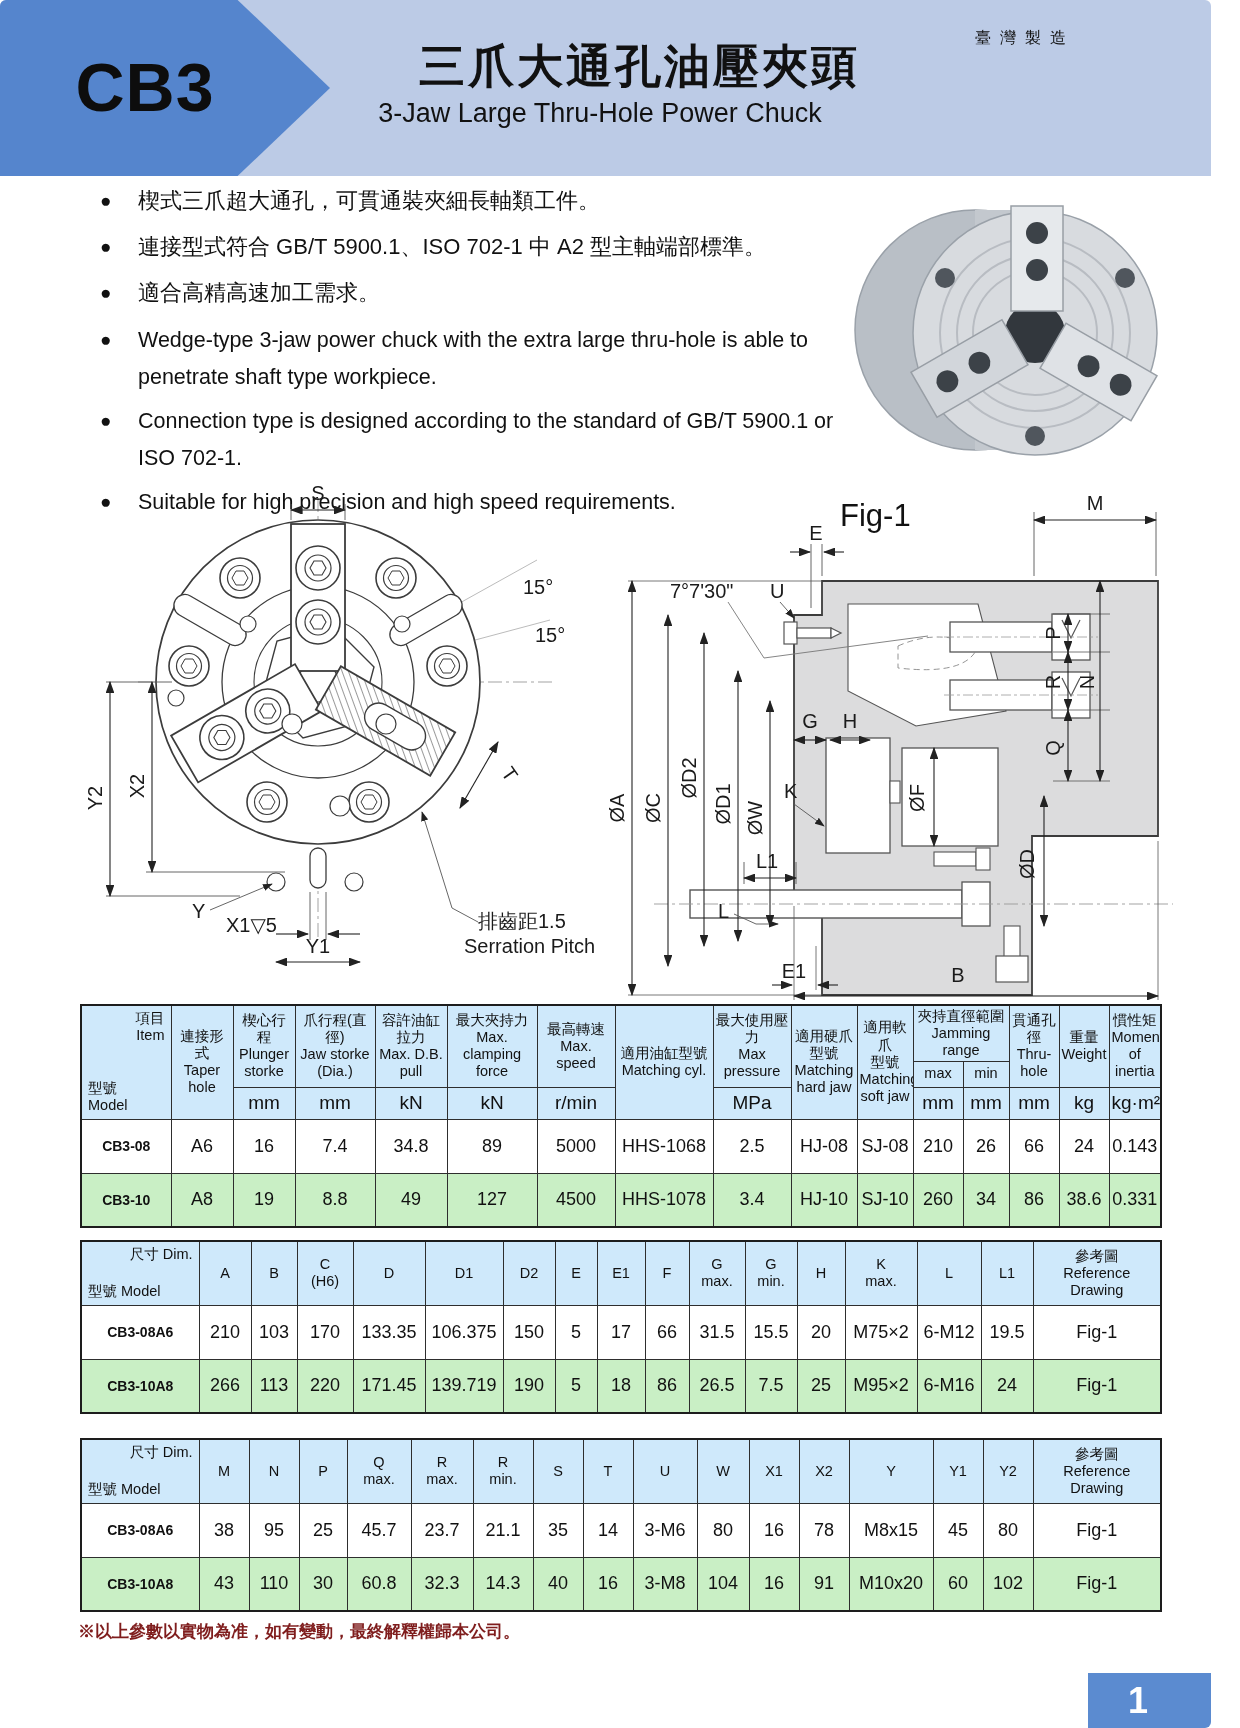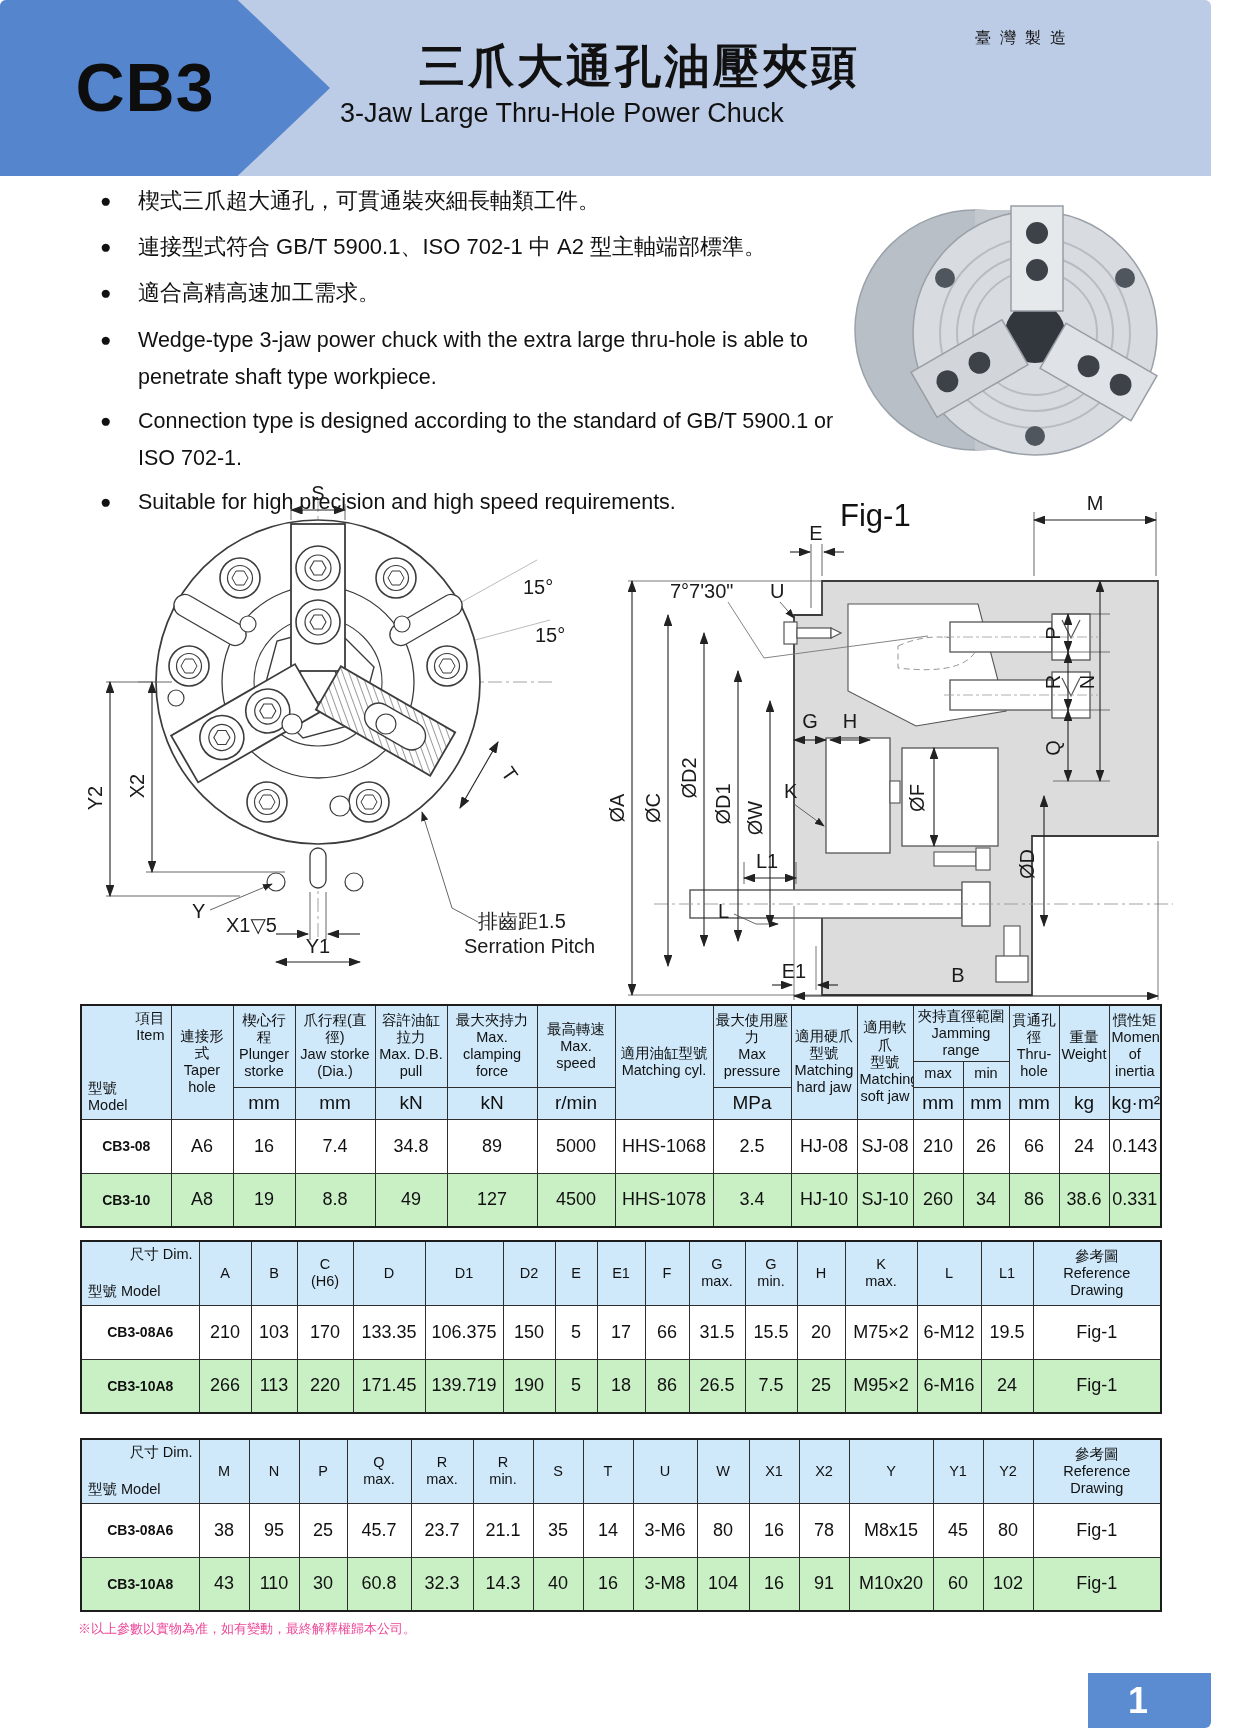--- a/index.html
+++ b/index.html
@@ -7,21 +7,21 @@
         font-family:"Liberation Sans",sans-serif;color:#111;border-radius:6px;}
 
   
   .band{position:absolute;left:0;top:0;width:1240px;height:176px;background:#bccbe6;}
   .arrow{position:absolute;left:0;top:0;width:330px;height:176px;background:#5585cd;
          clip-path:polygon(0 0,72% 0,100% 50%,72% 100%,0 100%);}
   .model-big{position:absolute;left:30px;top:48px;width:230px;text-align:center;
              font-size:68px;font-weight:600;letter-spacing:1px;color:#0d0d0d;}
   .title-zh{position:absolute;left:340px;top:36px;width:520px;text-align:right;
             font-size:46px;font-weight:700;letter-spacing:3px;}
-  .title-en{position:absolute;left:340px;top:98px;width:520px;text-align:left;
+  .title-en{position:absolute;left:340px;top:98px;width:520px;text-align:center;
             font-size:27px;font-weight:500;}
   .made-in{position:absolute;left:945px;top:28px;font-size:16px;letter-spacing:9px;margin-left:30px;}
 
   
   .features{position:absolute;left:100px;width:740px;list-style:none;margin:0;padding:0;}
   .features li{position:relative;padding-left:38px;margin-bottom:12px;font-size:22px;line-height:1.55;}
   .features .blt{position:absolute;left:0;top:2px;font-size:19px;}
   .features .txt{white-space:pre-line;}
   .f-zh{top:184px;}
   .f-en{top:322px;}
@@ -45,21 +45,21 @@
   table.spec tr.green td{background:#c9efc5;}
   .hrow1{height:56px}.hrow2{height:26px}.hrow3{height:32px}
   .drow{height:54px}
   .h-one{height:64px}
   .diag{position:relative;background:#cfe9fb;
         background-image:linear-gradient(to bottom right,transparent calc(50% - 1px),
             #2e2e2e calc(50% - 1px),#2e2e2e calc(50% + 1px),transparent calc(50% + 1px));}
   .diag .dt{position:absolute;top:4px;right:6px;text-align:right;font-size:14.5px;line-height:1.2;white-space:pre-line;}
   .diag .db{position:absolute;bottom:4px;left:6px;text-align:left;font-size:14.5px;line-height:1.2;white-space:pre-line;}
 
-  .footnote{position:absolute;left:78px;top:1620px;font-size:13px;color:#ec4899;}
+  .footnote{position:absolute;left:78px;top:1620px;font-size:17px;color:#7f1d1d;font-weight:bold;}
   .page-badge{position:absolute;left:1088px;top:1673px;width:152px;height:55px;background:#5b8bd0;
               color:#fff;font-size:36px;font-weight:700;line-height:55px;padding-left:40px;box-sizing:border-box;}
 </style>
 </head>
 <body>
 
 <div id="page">
 
   <div class="band">
     <div class="arrow"></div>

